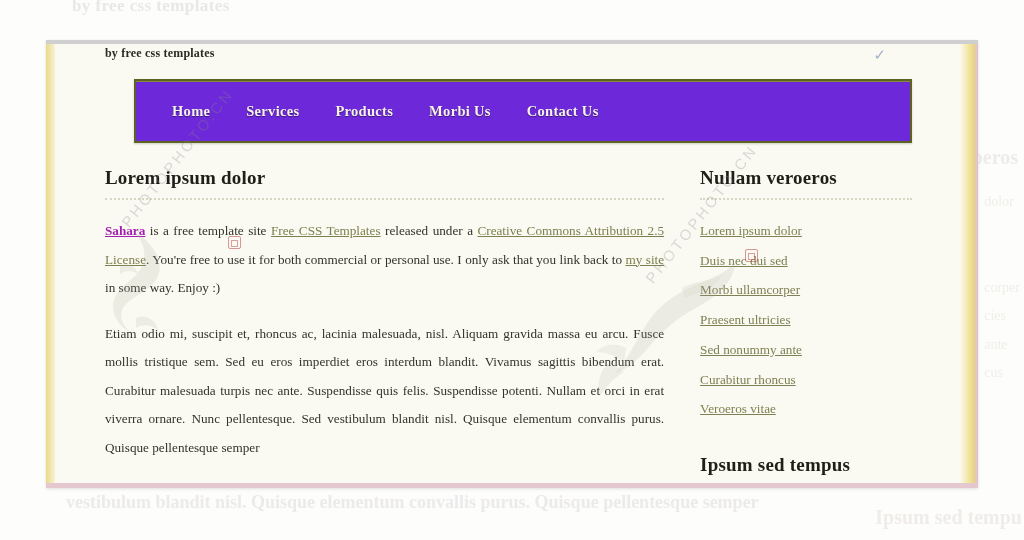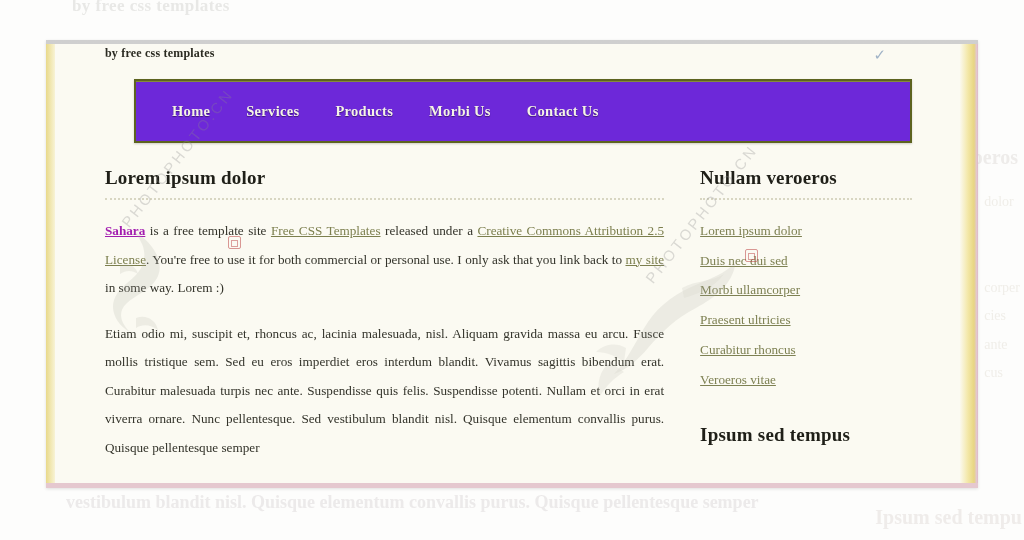--- a/index.html
+++ b/index.html
@@ -200,34 +200,35 @@
             <a href="#">Morbi Us</a>
             <a href="#">Contact Us</a>
           </nav>
 
           <div class="cols">
 
             <div class="main-col">
               <h2 class="sec">Lorem ipsum dolor</h2>
               <div class="dots"></div>
 
-              <p class="body"><b>Sahara</b><span> is a free template site </span><a href="#">Free CSS Templates</a><span> released under a </span><a href="#">Creative Commons Attribution 2.5 License</a><span>. You're free to use it for both commercial or personal use. I only ask that you link back to </span><a href="#">my site</a><span> in some way. Lorem :)</span></p>
+              <p class="body"><b>Sahara</b><span> is a free template site </span><a href="#">Free CSS Templates</a><span> released under a </span><a href="#">Creative Commons Attribution 2.5 License</a><span>. You're free to use it for both commercial or personal use. I only ask that you link back to </span><a href="#">my site</a><span> in some way. Enjoy :)</span></p>
 
               <p class="body">Etiam odio mi, suscipit et, rhoncus ac, lacinia malesuada, nisl. Aliquam gravida massa eu arcu. Fusce mollis tristique sem. Sed eu eros imperdiet eros interdum blandit. Vivamus sagittis bibendum erat. Curabitur malesuada turpis nec ante. Suspendisse quis felis. Suspendisse potenti. Nullam et orci in erat viverra ornare. Nunc pellentesque. Sed vestibulum blandit nisl. Quisque elementum convallis purus. Quisque pellentesque semper</p>
             </div>
 
             <div class="side-col">
               <h2 class="sec">Nullam veroeros</h2>
               <div class="dots"></div>
 
               <ul class="side-list">
                 <li><a href="#">Lorem ipsum dolor</a></li>
                 <li><a href="#">Duis nec dui sed</a></li>
                 <li><a href="#">Morbi ullamcorper</a></li>
                 <li><a href="#">Praesent ultricies</a></li>
+                <li><a href="#">Sed nonummy ante</a></li>
                 <li><a href="#">Curabitur rhoncus</a></li>
                 <li><a href="#">Veroeros vitae</a></li>
               </ul>
 
               <h2 class="sec side2">Ipsum sed tempus</h2>
             </div>
 
           </div>
         </div>
       </div>

